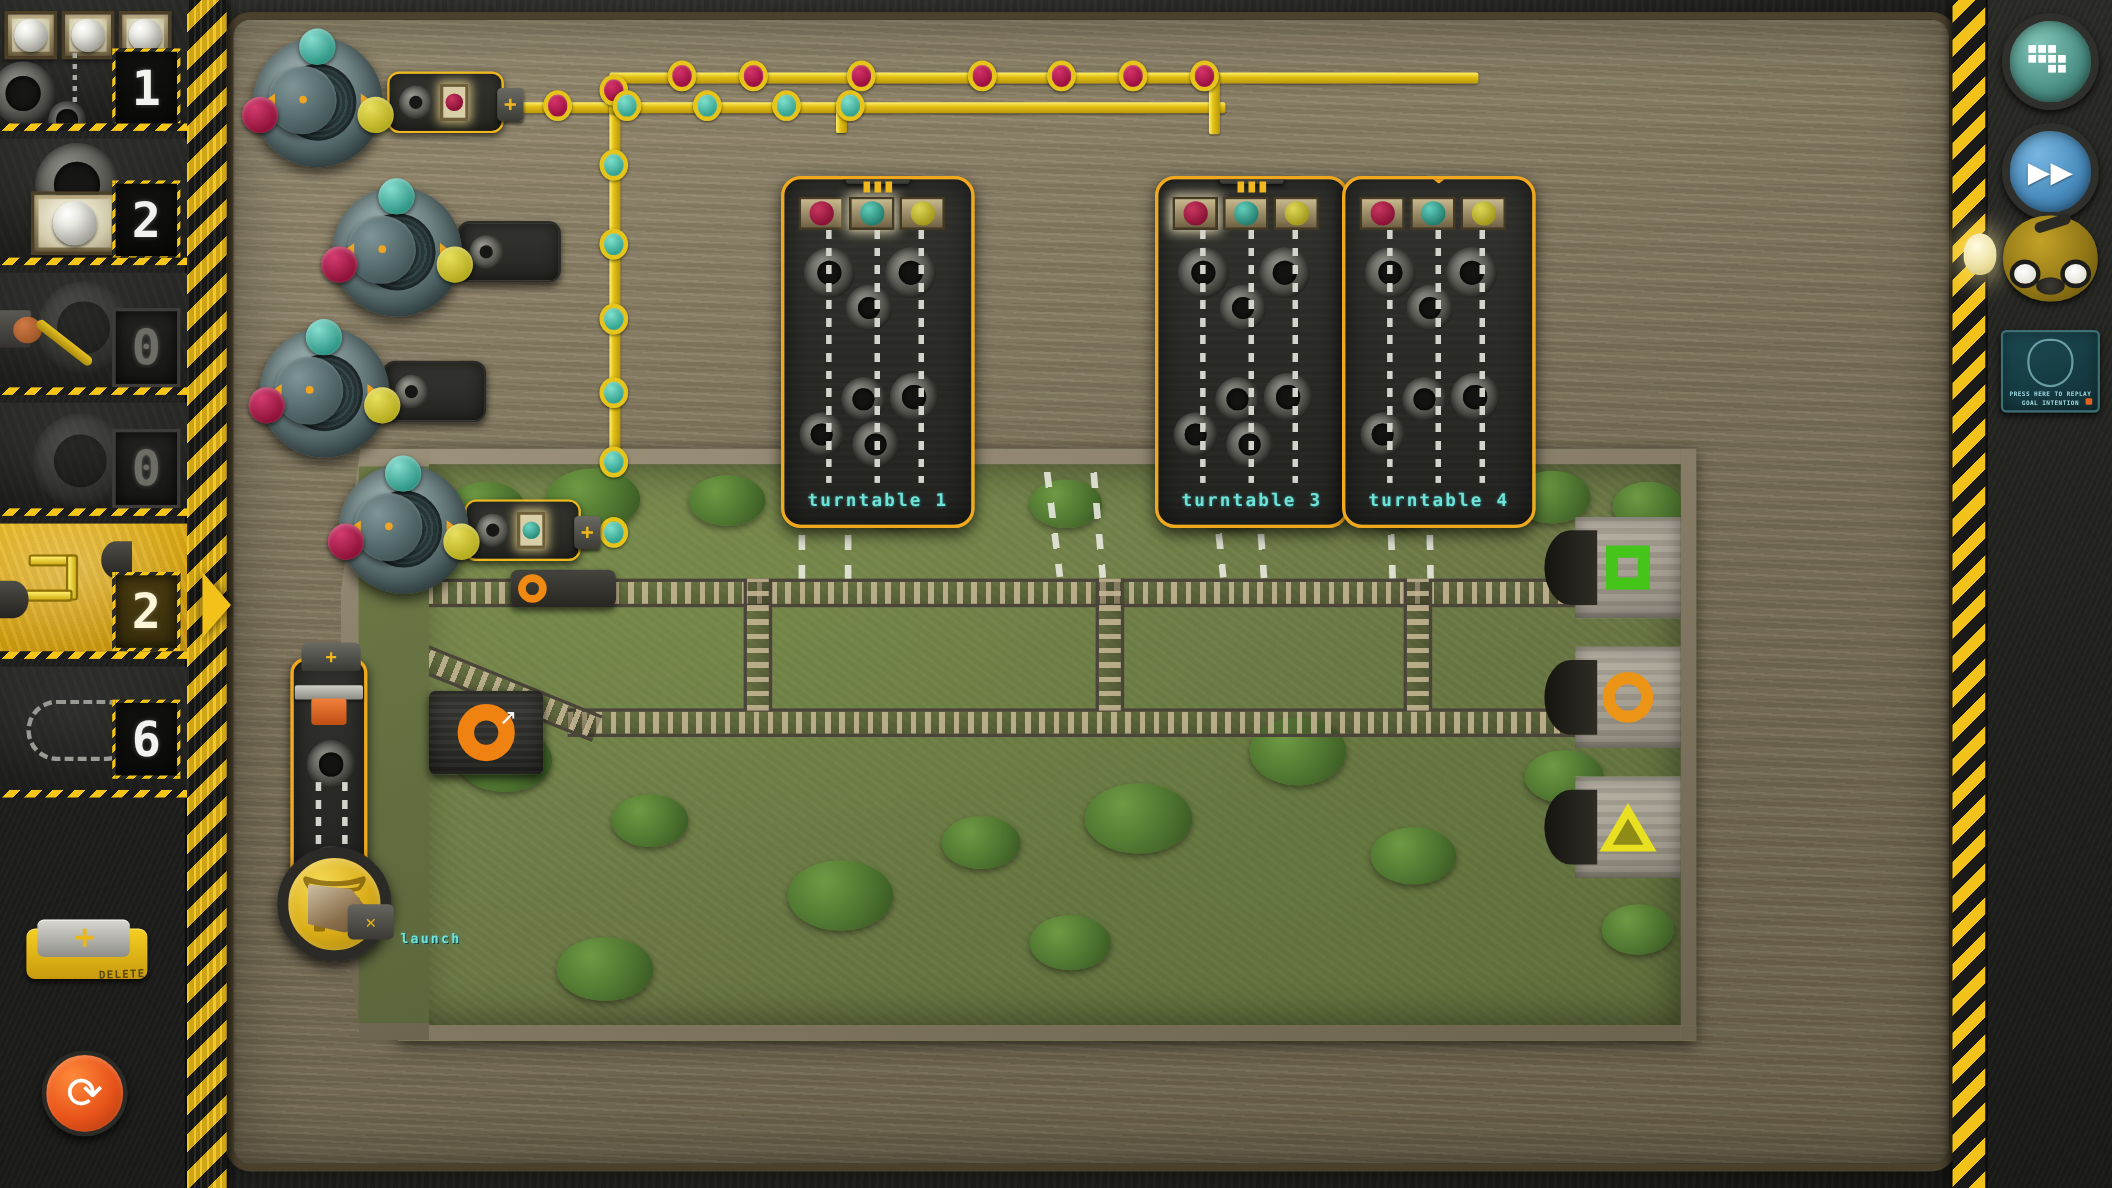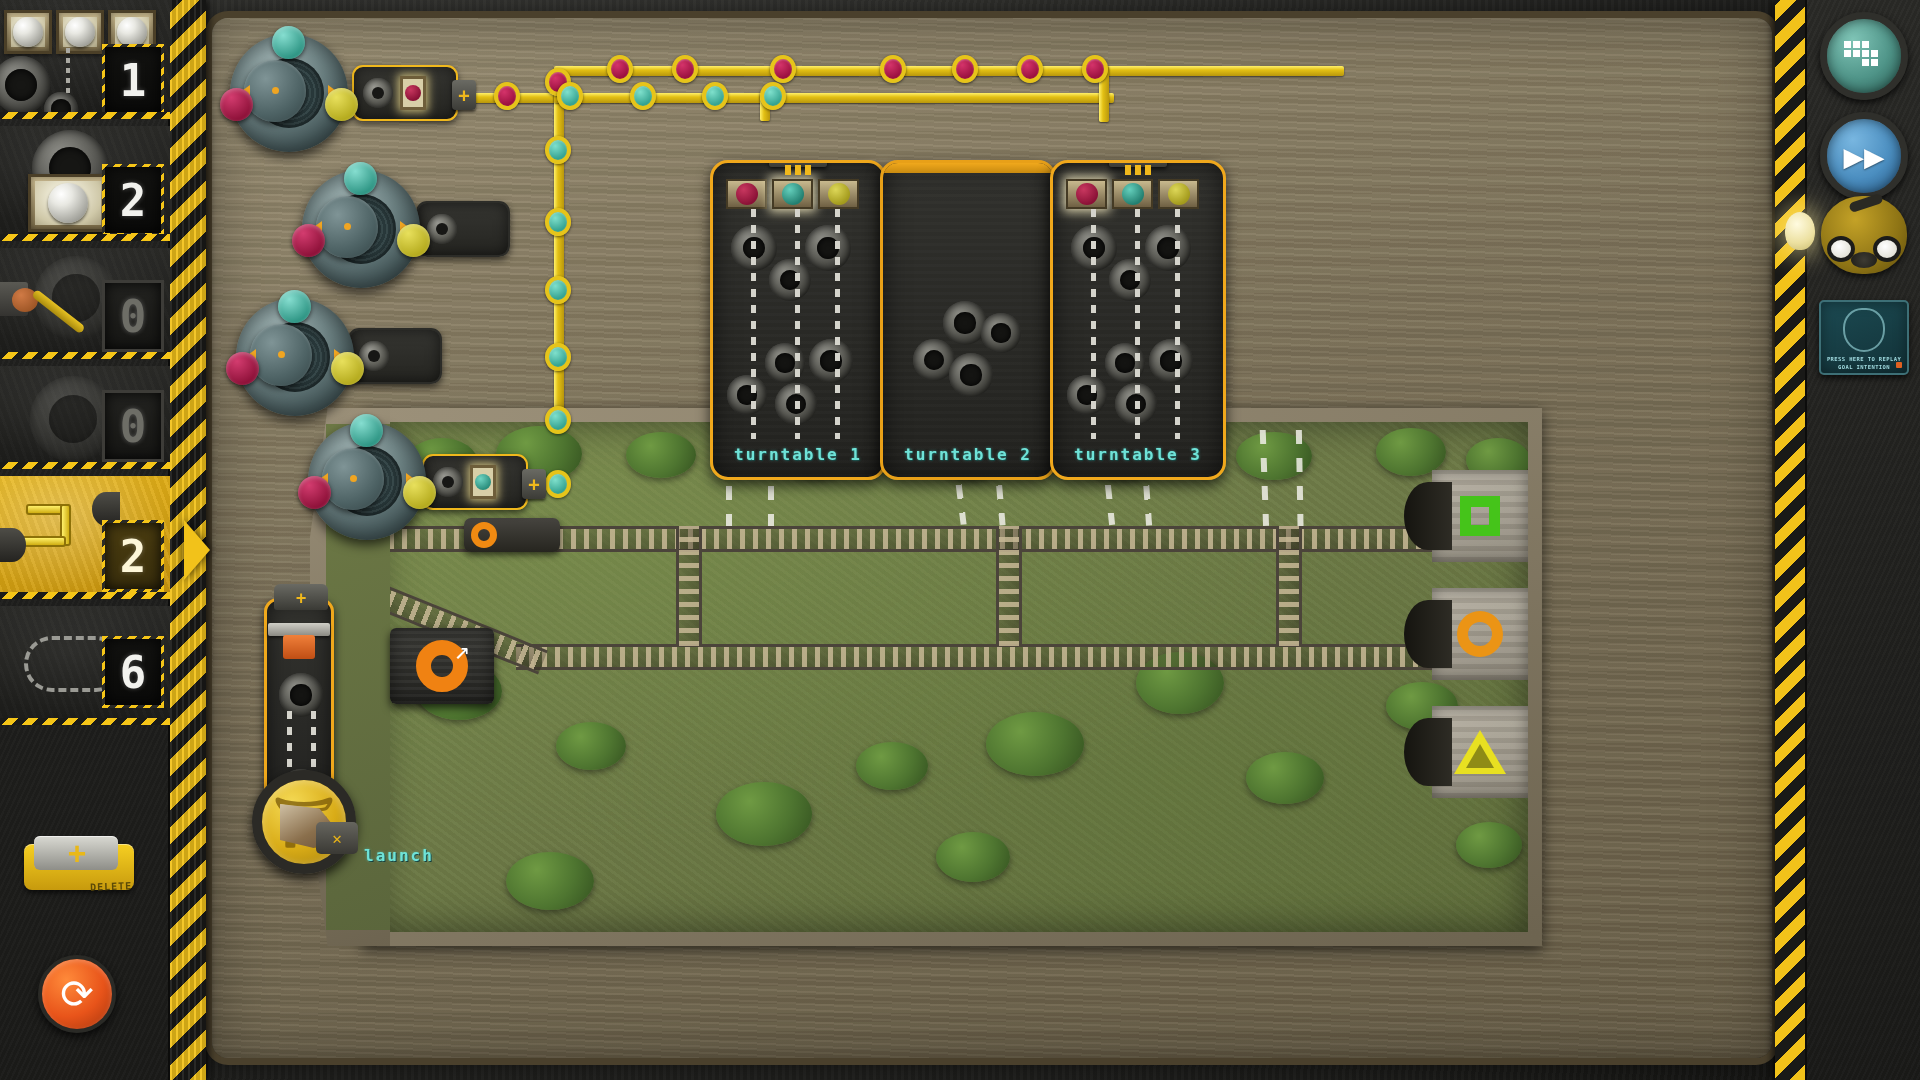--- a/index.html
+++ b/index.html
@@ -456,21 +456,21 @@
     color:#fff; font-size:26px; line-height:1;
   }
   .launchdisc{
     position:absolute; width:104px;height:104px;border-radius:50%; z-index:9; cursor:pointer;
     background:radial-gradient(circle at 35% 28%, #f5da55, #d9ac17 55%, #a07d0c 100%);
     border:10px solid #2b2a26;
     box-shadow:0 5px 12px rgba(0,0,0,.75), inset 0 2px 8px rgba(255,255,255,.35);
     display:flex;align-items:center;justify-content:center;
   }
   .launchdisc .sym{ color:rgba(120,88,8,.75); font-size:48px; font-weight:700; line-height:1;}
-  .launchlabel{ position:absolute; z-index:10; font-size:16px; }
+  .launchlabel{ position:absolute; z-index:10; font-size:12px; }
   .wrench{
     position:absolute; z-index:10; width:58px;height:44px;
     background:linear-gradient(150deg,#cfc0a4,#8a6f4c 60%,#6a5238);
     clip-path:polygon(0 0, 68% 10%, 100% 62%, 58% 100%, 0 82%);
     box-shadow:0 2px 4px rgba(0,0,0,.6);
   }
   .wrenchhead{
     position:absolute; z-index:11; width:42px;height:32px; border-radius:5px;
     background:linear-gradient(180deg,#66655e,#3a3934);
     display:flex;align-items:center;justify-content:center;
@@ -740,28 +740,20 @@
       <div class="ttconn">
 
         <div class="pins">
             <i></i>
             <i></i>
             <i></i>
           </div>
       </div>
     </div>
 
-    <div class="tt empty" style="left:668px;">
-      <div style="position:absolute;left:0;right:0;top:0;height:10px;background:linear-gradient(180deg,#f0a81c,#c88a10);"></div>
-      <div class="ttgear" style="left:60px;top:138px;width:44px;height:44px;"></div>
-      <div class="ttgear" style="left:98px;top:150px;width:40px;height:40px;"></div>
-      <div class="ttgear" style="left:30px;top:176px;width:42px;height:42px;"></div>
-      <div class="ttgear" style="left:66px;top:190px;width:44px;height:44px;"></div>
-      <div class="ttlabel pixfont">turntable 2</div>
-    </div>
 
     <div class="tt" style="left:838px;">
       <div class="lamps">
         <div class="lamp on">
             <div class="bulbdot crimson"></div>
           </div>
         <div class="lamp">
             <div class="bulbdot teal"></div>
           </div>
         <div class="lamp">
@@ -782,20 +774,45 @@
       <div class="ttconn">
 
         <div class="pins">
             <i></i>
             <i></i>
             <i></i>
           </div>
       </div>
     </div>
 
+    <div class="tt" style="left:1008px;">
+      <div class="lamps">
+        <div class="lamp">
+            <div class="bulbdot crimson"></div>
+          </div>
+        <div class="lamp">
+            <div class="bulbdot teal"></div>
+          </div>
+        <div class="lamp">
+            <div class="bulbdot yellow"></div>
+          </div>
+      </div>
+      <div class="ttgear" style="left:18px;top:62px;width:46px;height:46px;"></div>
+      <div class="ttgear" style="left:92px;top:62px;width:46px;height:46px;"></div>
+      <div class="ttgear" style="left:56px;top:96px;width:42px;height:42px;"></div>
+      <div class="ttgear" style="left:52px;top:180px;width:40px;height:40px;"></div>
+      <div class="ttgear" style="left:96px;top:176px;width:44px;height:44px;"></div>
+      <div class="ttgear" style="left:14px;top:212px;width:40px;height:40px;"></div>
+      <div class="ttchain" style="left:38px;top:46px;height:230px;"></div>
+      <div class="ttchain" style="left:82px;top:46px;height:230px;"></div>
+      <div class="ttchain" style="left:122px;top:46px;height:230px;"></div>
+      <div class="ttlabel pixfont">turntable 4</div>
+      <div class="ttarrow"></div>
+
+    </div>
 
     <div class="wire" style="left:86px;top:570px;width:124px;height:10px;"></div>
     <div class="wire v" style="left:200px;top:570px;width:10px;height:106px;"></div>
     <div class="wire" style="left:200px;top:666px;width:162px;height:10px;"></div>
 
     <div class="slim-panel" style="left:52px;top:580px;height:228px;">
       <div class="ram" style="top:22px;"></div>
       <div class="piston" style="top:34px;"></div>
       <div class="ttgear" style="left:12px;top:72px;width:44px;height:44px;"></div>
       <div class="ttchain" style="left:20px;top:110px;height:96px;"></div>

